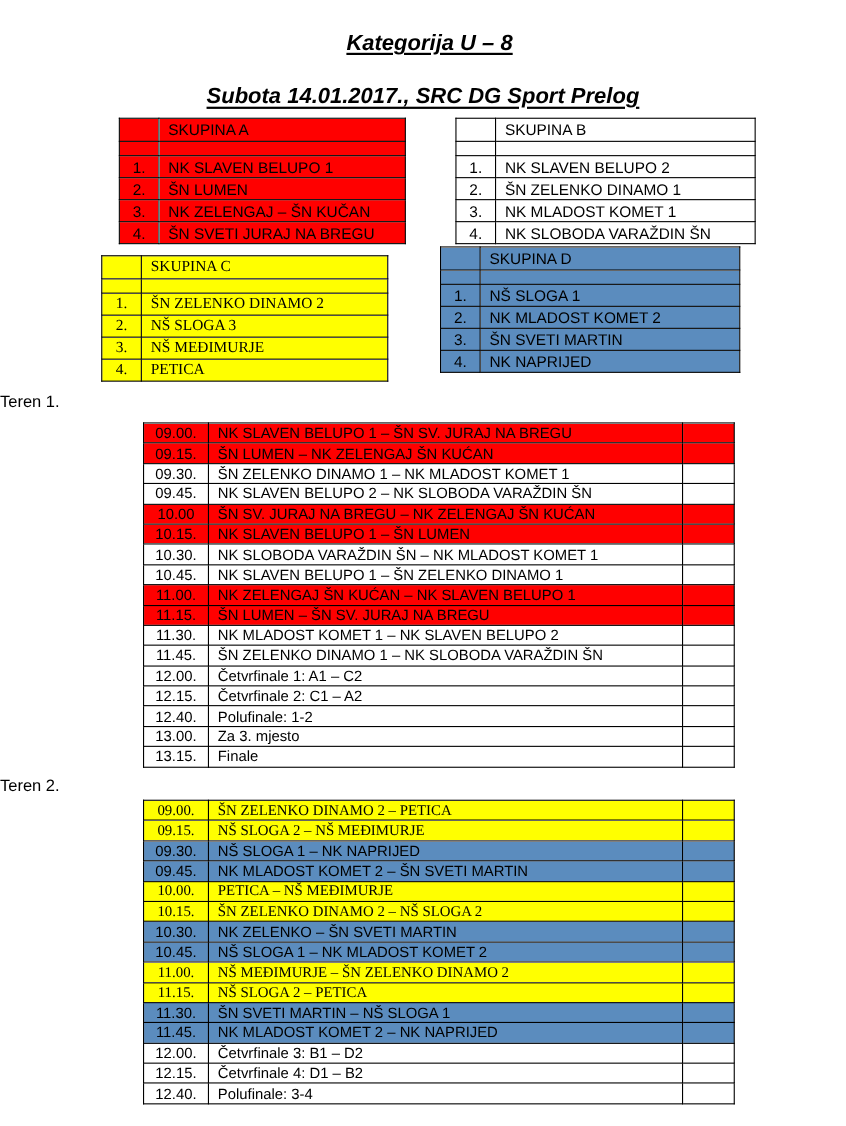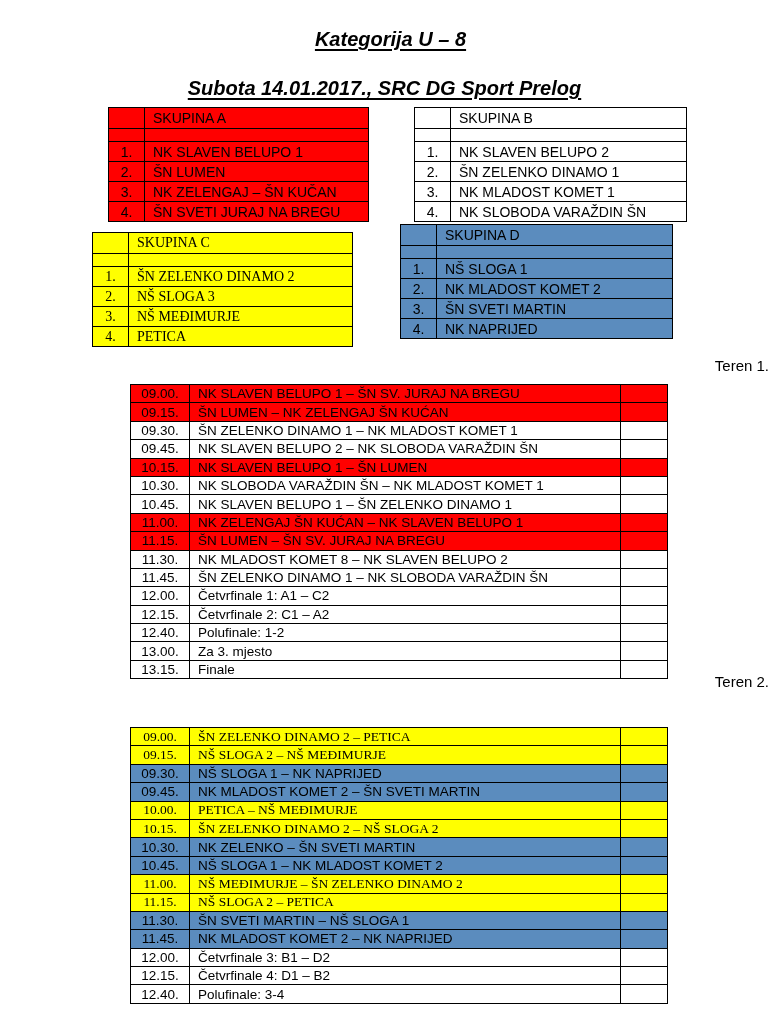--- a/index.html
+++ b/index.html
@@ -31,24 +31,24 @@
   #group-c { left:92px;  top:232px; }
   #group-d { left:400px; top:224px; }
   .group-table td.num  { width:36px; text-align:center; }
   .group-table td.name { padding-left:8px; }
   .group-table tr.g-header td { height:21px; }
   .group-table tr.g-spacer td { height:13px; }
   .group-table tr.g-row td    { height:20px; }
 
   
   .section-heading {
-    position:absolute; left:0; width:100%; text-align:right; font-size:15px;
+    position:absolute; left:0; width:100%; text-align:left; font-size:15px;
   }
   #teren1-heading { top:357px; }
-  #teren2-heading { top:673px; }
+  #teren2-heading { top:706px; }
 
   .sched-table { width:538px; left:130px; font-size:13.5px; }
   #teren1-table { top:384px; }
   #teren2-table { top:727px; }
   .sched-table td { height:18.4px; }
   .sched-table td.time   { width:59px; text-align:center; }
   .sched-table td.match  { padding-left:8px; }
   .sched-table td.result { width:47px; }
 
   
@@ -198,20 +198,25 @@
         <td class="time">09.30.</td>
         <td class="match">ŠN ZELENKO DINAMO 1 – NK MLADOST KOMET 1</td>
         <td class="result"></td>
       </tr>
       <tr class="bg-white">
         <td class="time">09.45.</td>
         <td class="match">NK SLAVEN BELUPO 2 – NK SLOBODA VARAŽDIN ŠN</td>
         <td class="result"></td>
       </tr>
       <tr class="bg-red">
+        <td class="time">10.00</td>
+        <td class="match">ŠN SV. JURAJ NA BREGU – NK ZELENGAJ ŠN KUĆAN</td>
+        <td class="result"></td>
+      </tr>
+      <tr class="bg-red">
         <td class="time">10.15.</td>
         <td class="match">NK SLAVEN BELUPO 1 – ŠN LUMEN</td>
         <td class="result"></td>
       </tr>
       <tr class="bg-white">
         <td class="time">10.30.</td>
         <td class="match">NK SLOBODA VARAŽDIN ŠN – NK MLADOST KOMET 1</td>
         <td class="result"></td>
       </tr>
       <tr class="bg-white">
@@ -224,21 +229,21 @@
         <td class="match">NK ZELENGAJ ŠN KUĆAN – NK SLAVEN BELUPO 1</td>
         <td class="result"></td>
       </tr>
       <tr class="bg-red">
         <td class="time">11.15.</td>
         <td class="match">ŠN LUMEN – ŠN SV. JURAJ NA BREGU</td>
         <td class="result"></td>
       </tr>
       <tr class="bg-white">
         <td class="time">11.30.</td>
-        <td class="match">NK MLADOST KOMET 8 – NK SLAVEN BELUPO 2</td>
+        <td class="match">NK MLADOST KOMET 1 – NK SLAVEN BELUPO 2</td>
         <td class="result"></td>
       </tr>
       <tr class="bg-white">
         <td class="time">11.45.</td>
         <td class="match">ŠN ZELENKO DINAMO 1 – NK SLOBODA VARAŽDIN ŠN</td>
         <td class="result"></td>
       </tr>
       <tr class="bg-white">
         <td class="time">12.00.</td>
         <td class="match">Četvrfinale 1: A1 – C2</td>

